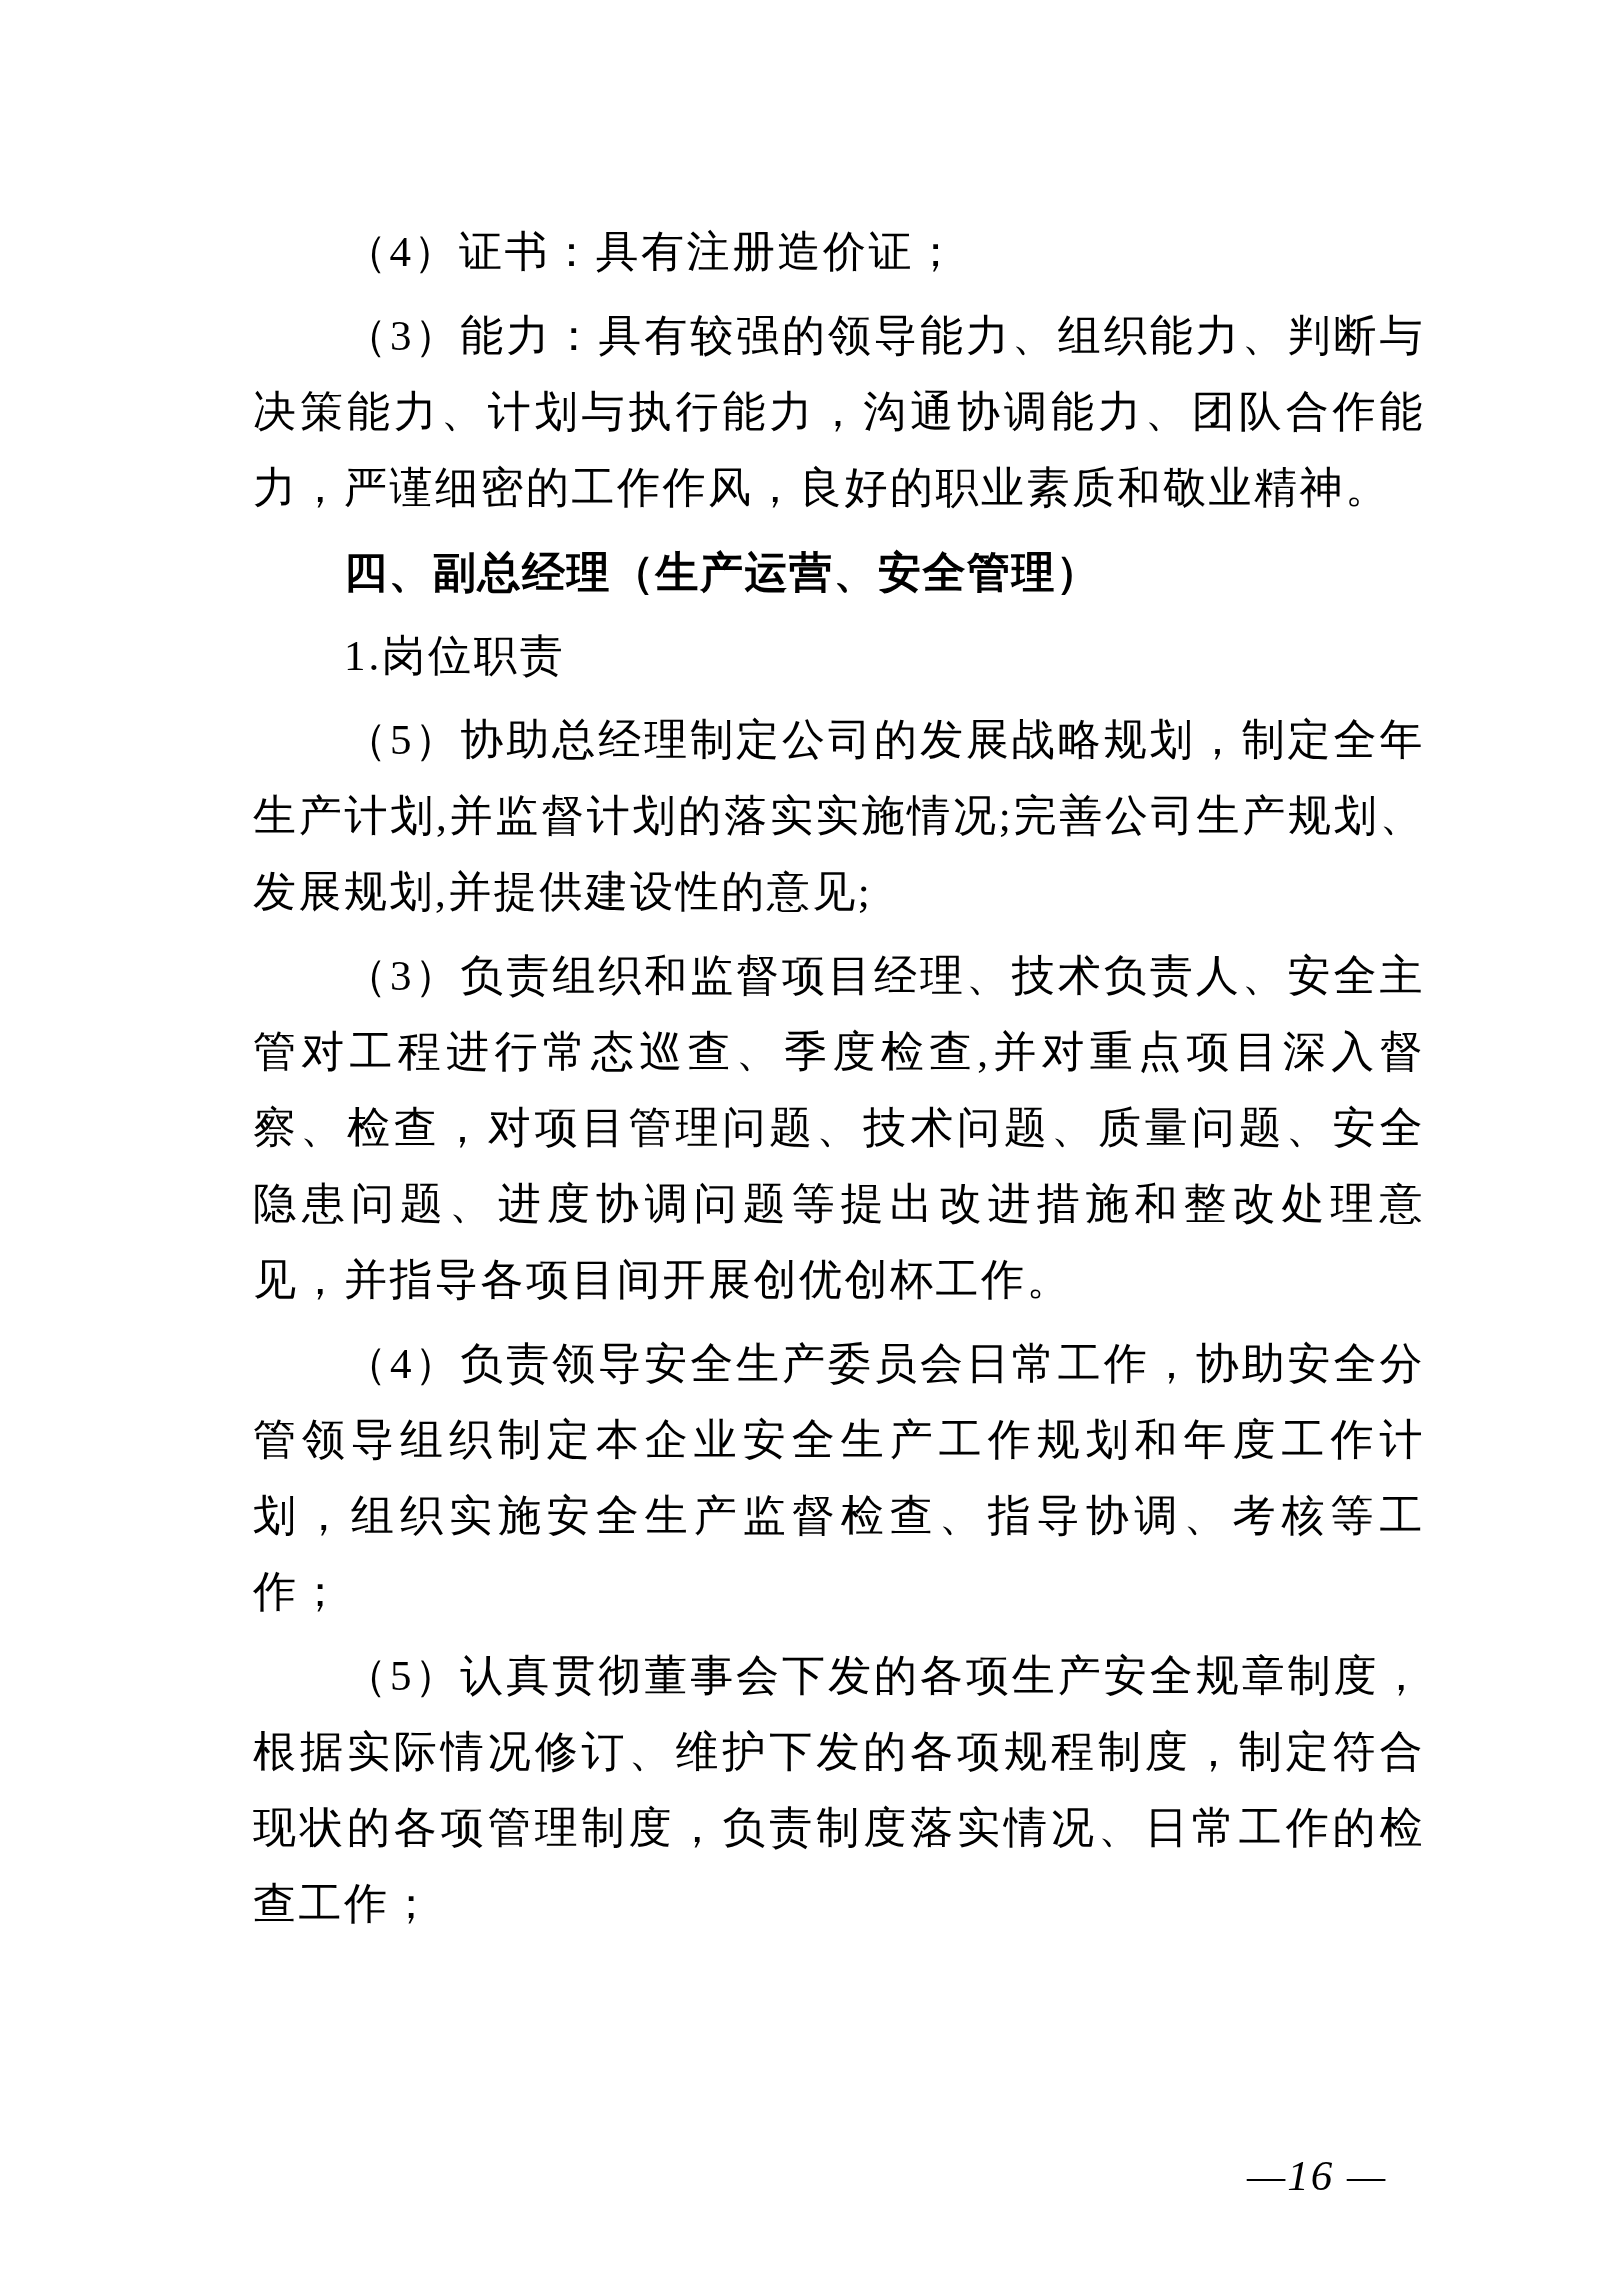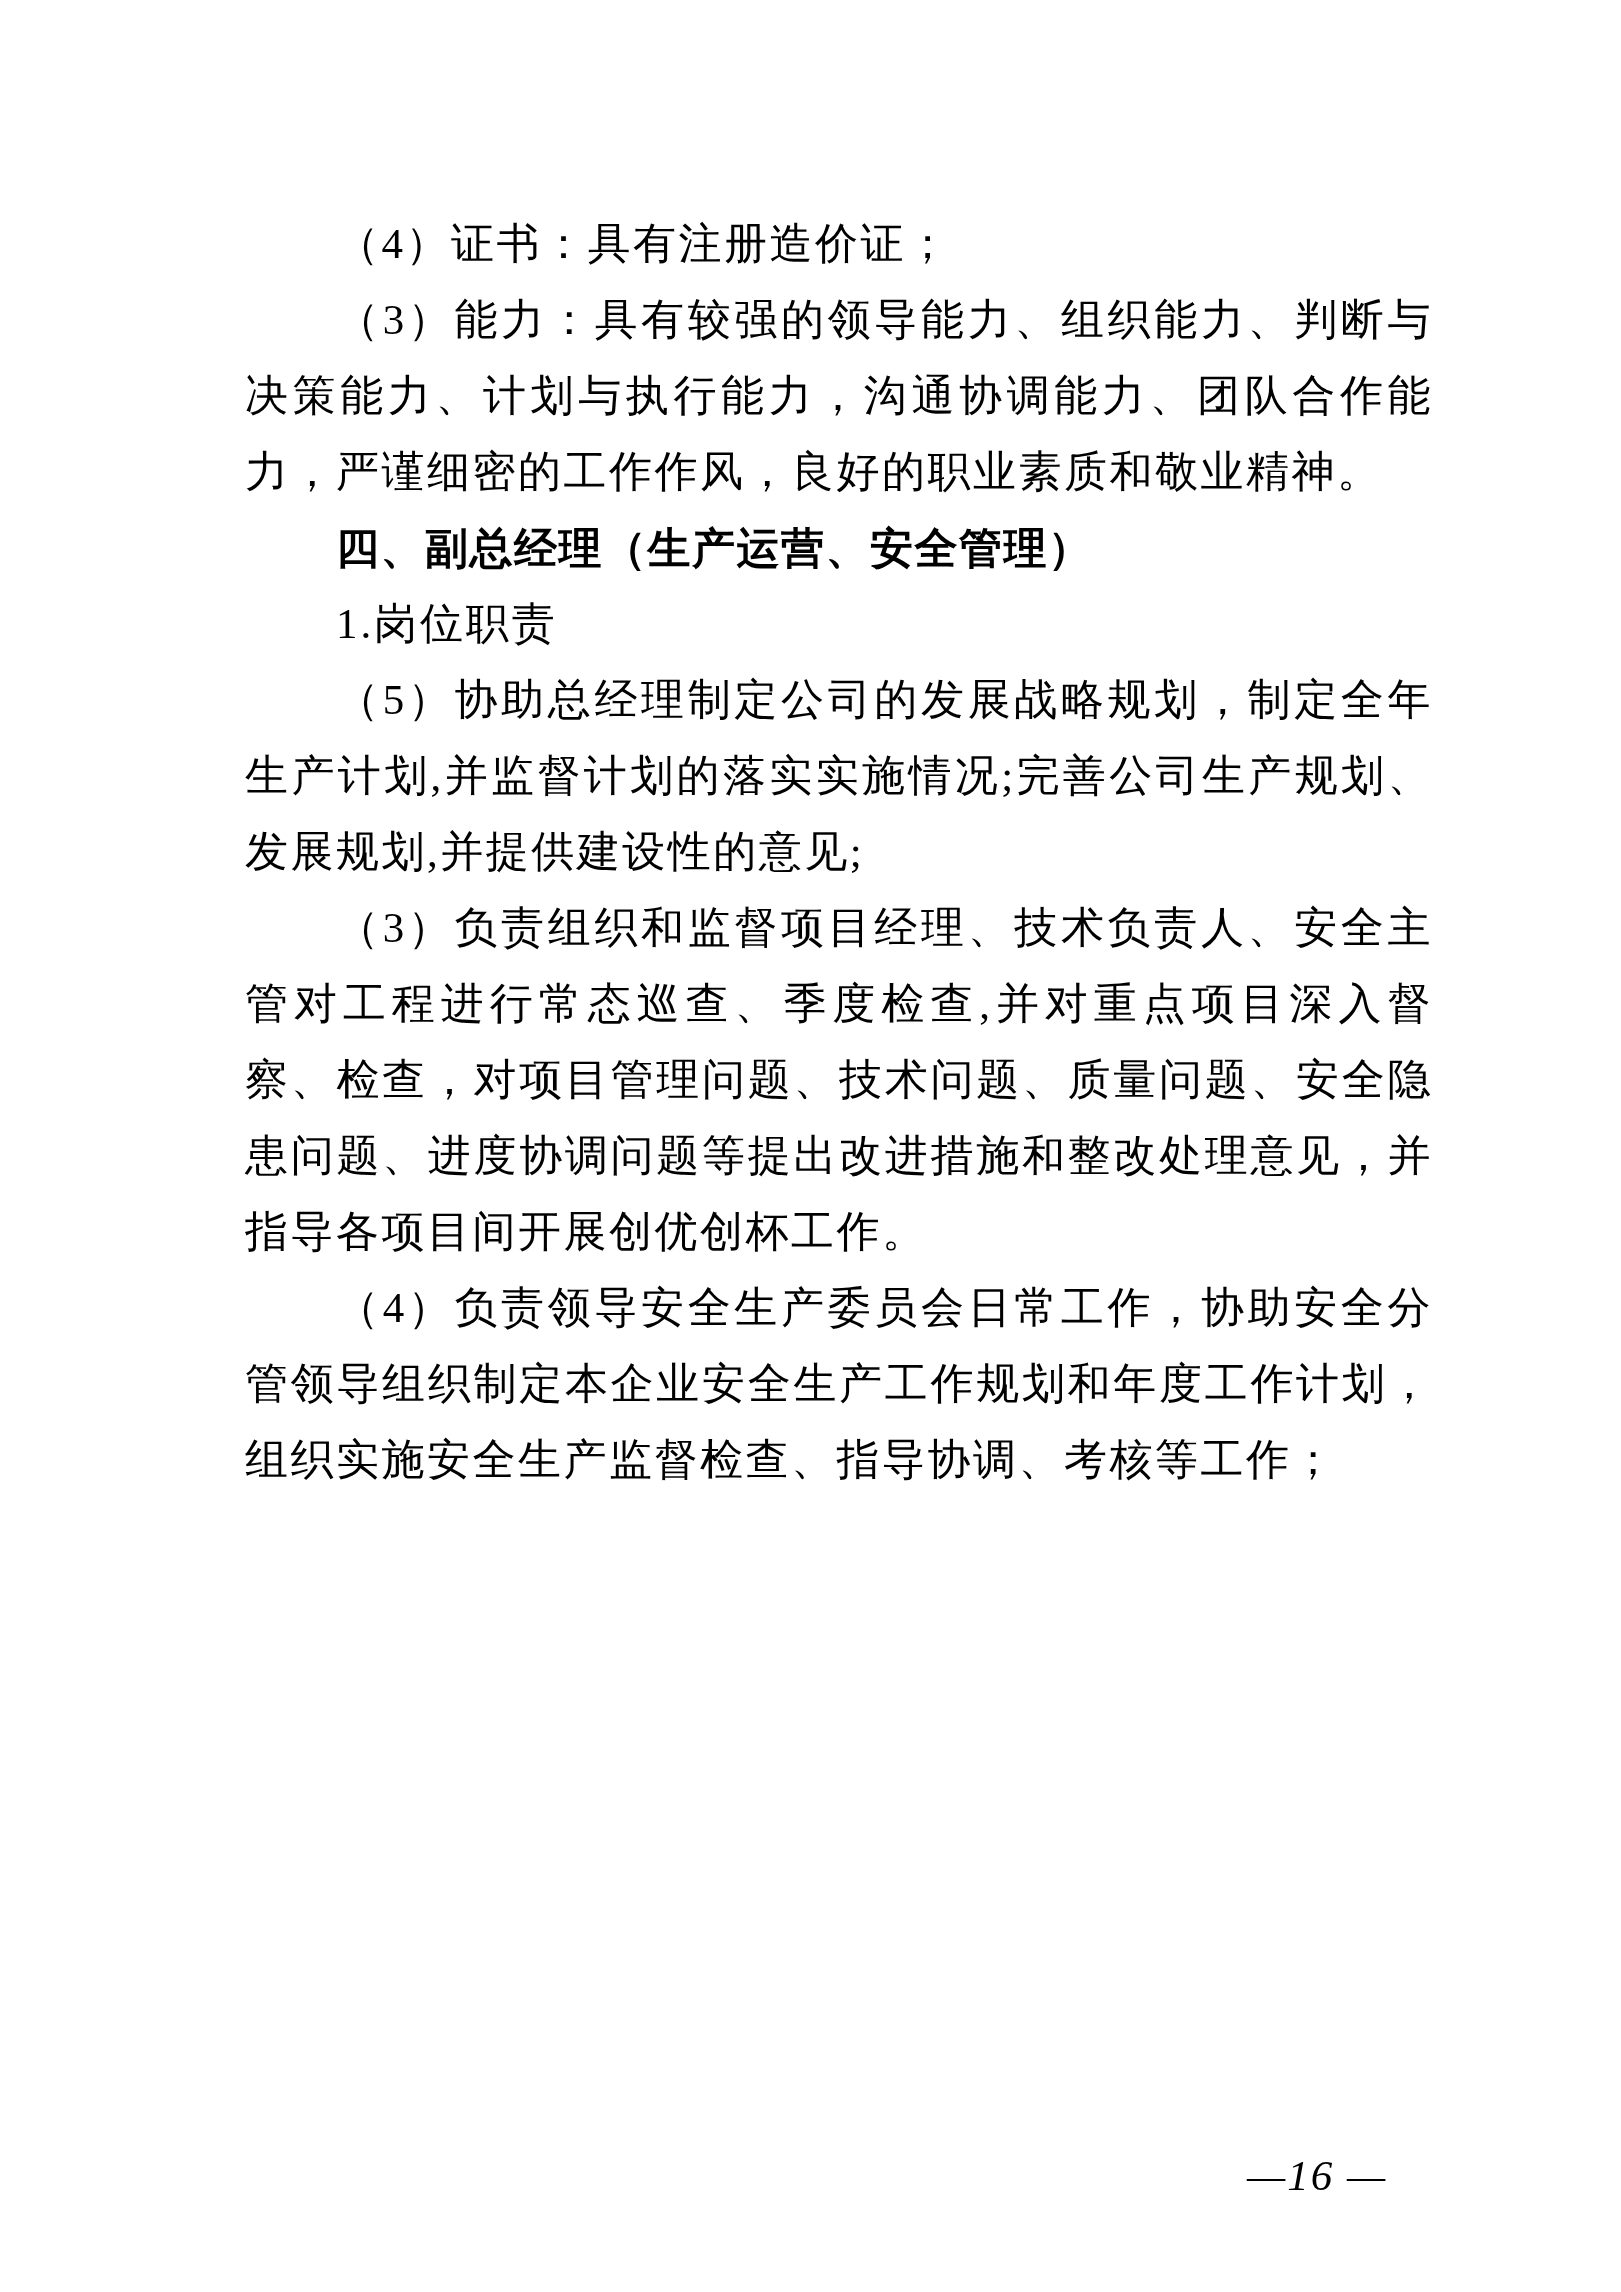--- a/index.html
+++ b/index.html
@@ -26,21 +26,21 @@
     top: 206px;
     width: 1188px;
     font-size: 43px;
     line-height: 76px;
     letter-spacing: 2.5px;
     text-align: justify;
     text-justify: inter-character;
     word-break: break-all;
   }
   .content p {
-    margin: 0;
+    margin: 8px;
     padding: 0;
     text-indent: 91px;
   }
   .content p.heading {
     font-family: "Liberation Sans", sans-serif;
     font-weight: bold;
     letter-spacing: 1.5px;
   }
   .content p.subheading {
     font-family: "Liberation Serif", serif;
@@ -66,18 +66,19 @@
 
   <main class="content" id="document-body">
 
   <p class="body">（4）证书：具有注册造价证；</p>
       <p class="body">（3）能力：具有较强的领导能力、组织能力、判断与决策能力、计划与执行能力，沟通协调能力、团队合作能力，严谨细密的工作作风，良好的职业素质和敬业精神。</p>
       <p class="heading">四、副总经理（生产运营、安全管理）</p>
       <p class="subheading">1.岗位职责</p>
       <p class="body">（5）协助总经理制定公司的发展战略规划，制定全年生产计划,并监督计划的落实实施情况;完善公司生产规划、发展规划,并提供建设性的意见;</p>
       <p class="body">（3）负责组织和监督项目经理、技术负责人、安全主管对工程进行常态巡查、季度检查,并对重点项目深入督察、检查，对项目管理问题、技术问题、质量问题、安全隐患问题、进度协调问题等提出改进措施和整改处理意见，并指导各项目间开展创优创杯工作。</p>
       <p class="body">（4）负责领导安全生产委员会日常工作，协助安全分管领导组织制定本企业安全生产工作规划和年度工作计划，组织实施安全生产监督检查、指导协调、考核等工作；</p>
+      <p class="body">（5）认真贯彻董事会下发的各项生产安全规章制度，根据实际情况修订、维护下发的各项规程制度，制定符合现状的各项管理制度，负责制度落实情况、日常工作的检查工作；</p>
     </main>
 
   <div class="footer">—16 —</div>
 
 </div>
 
 
 </body></html>

